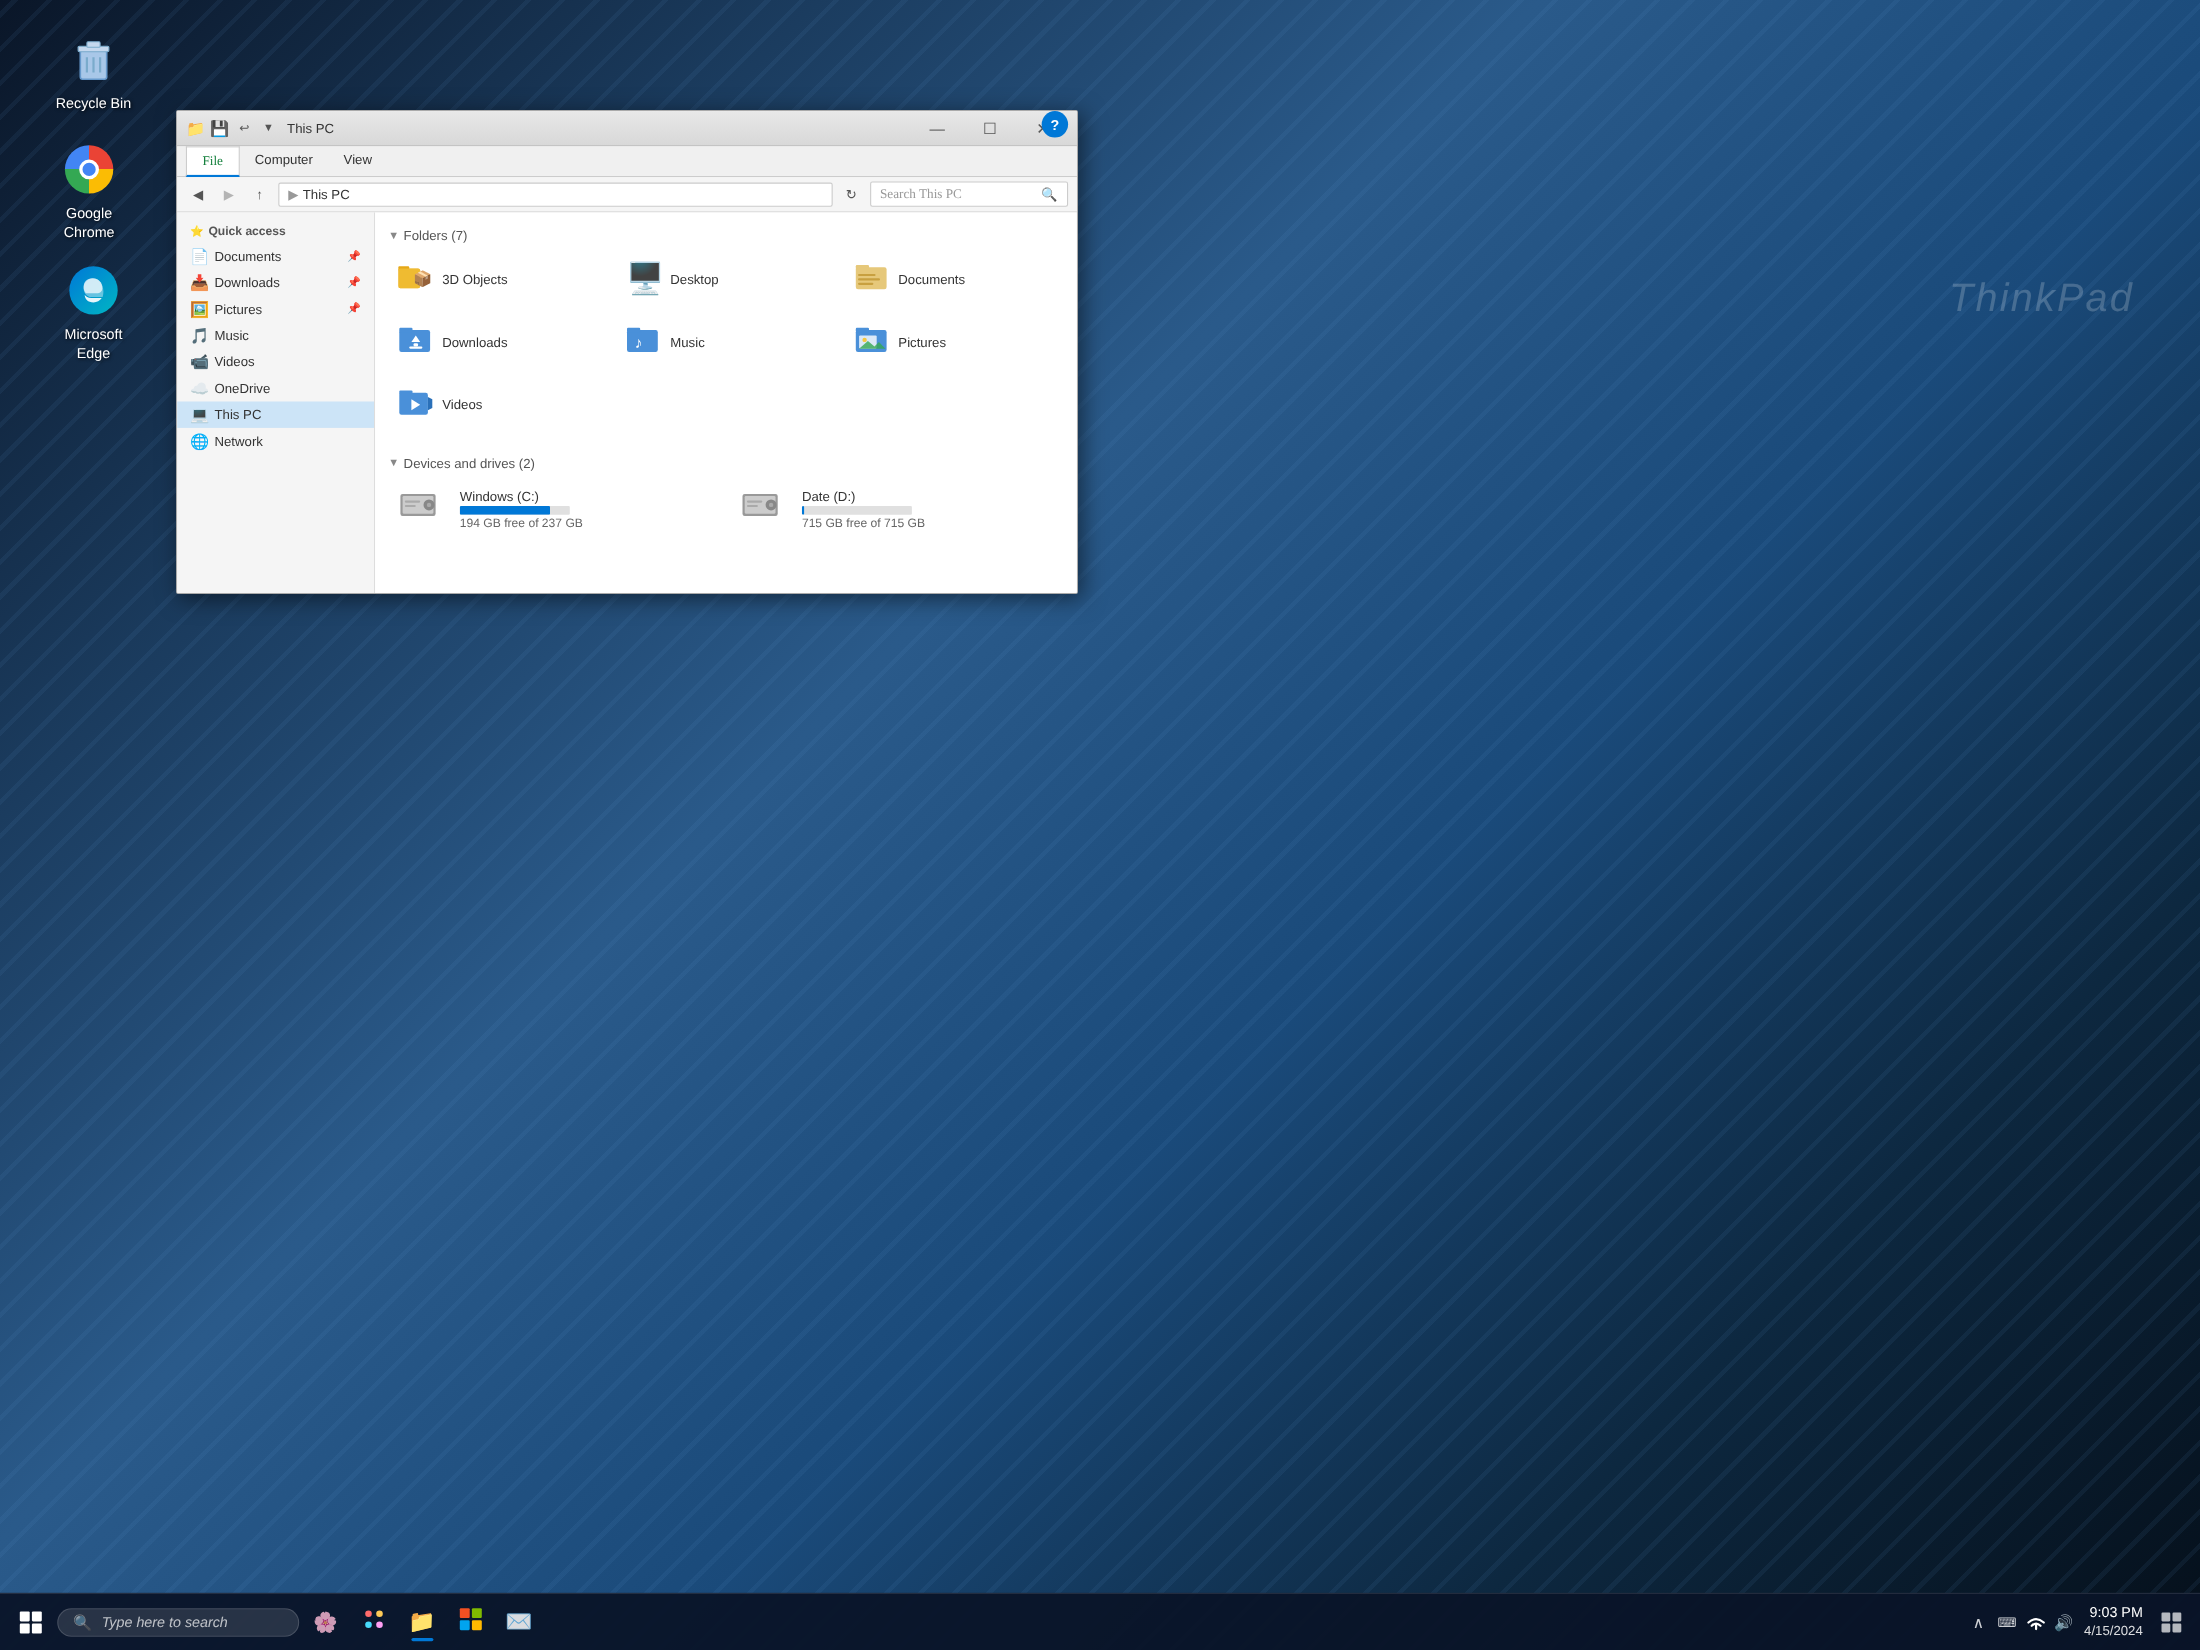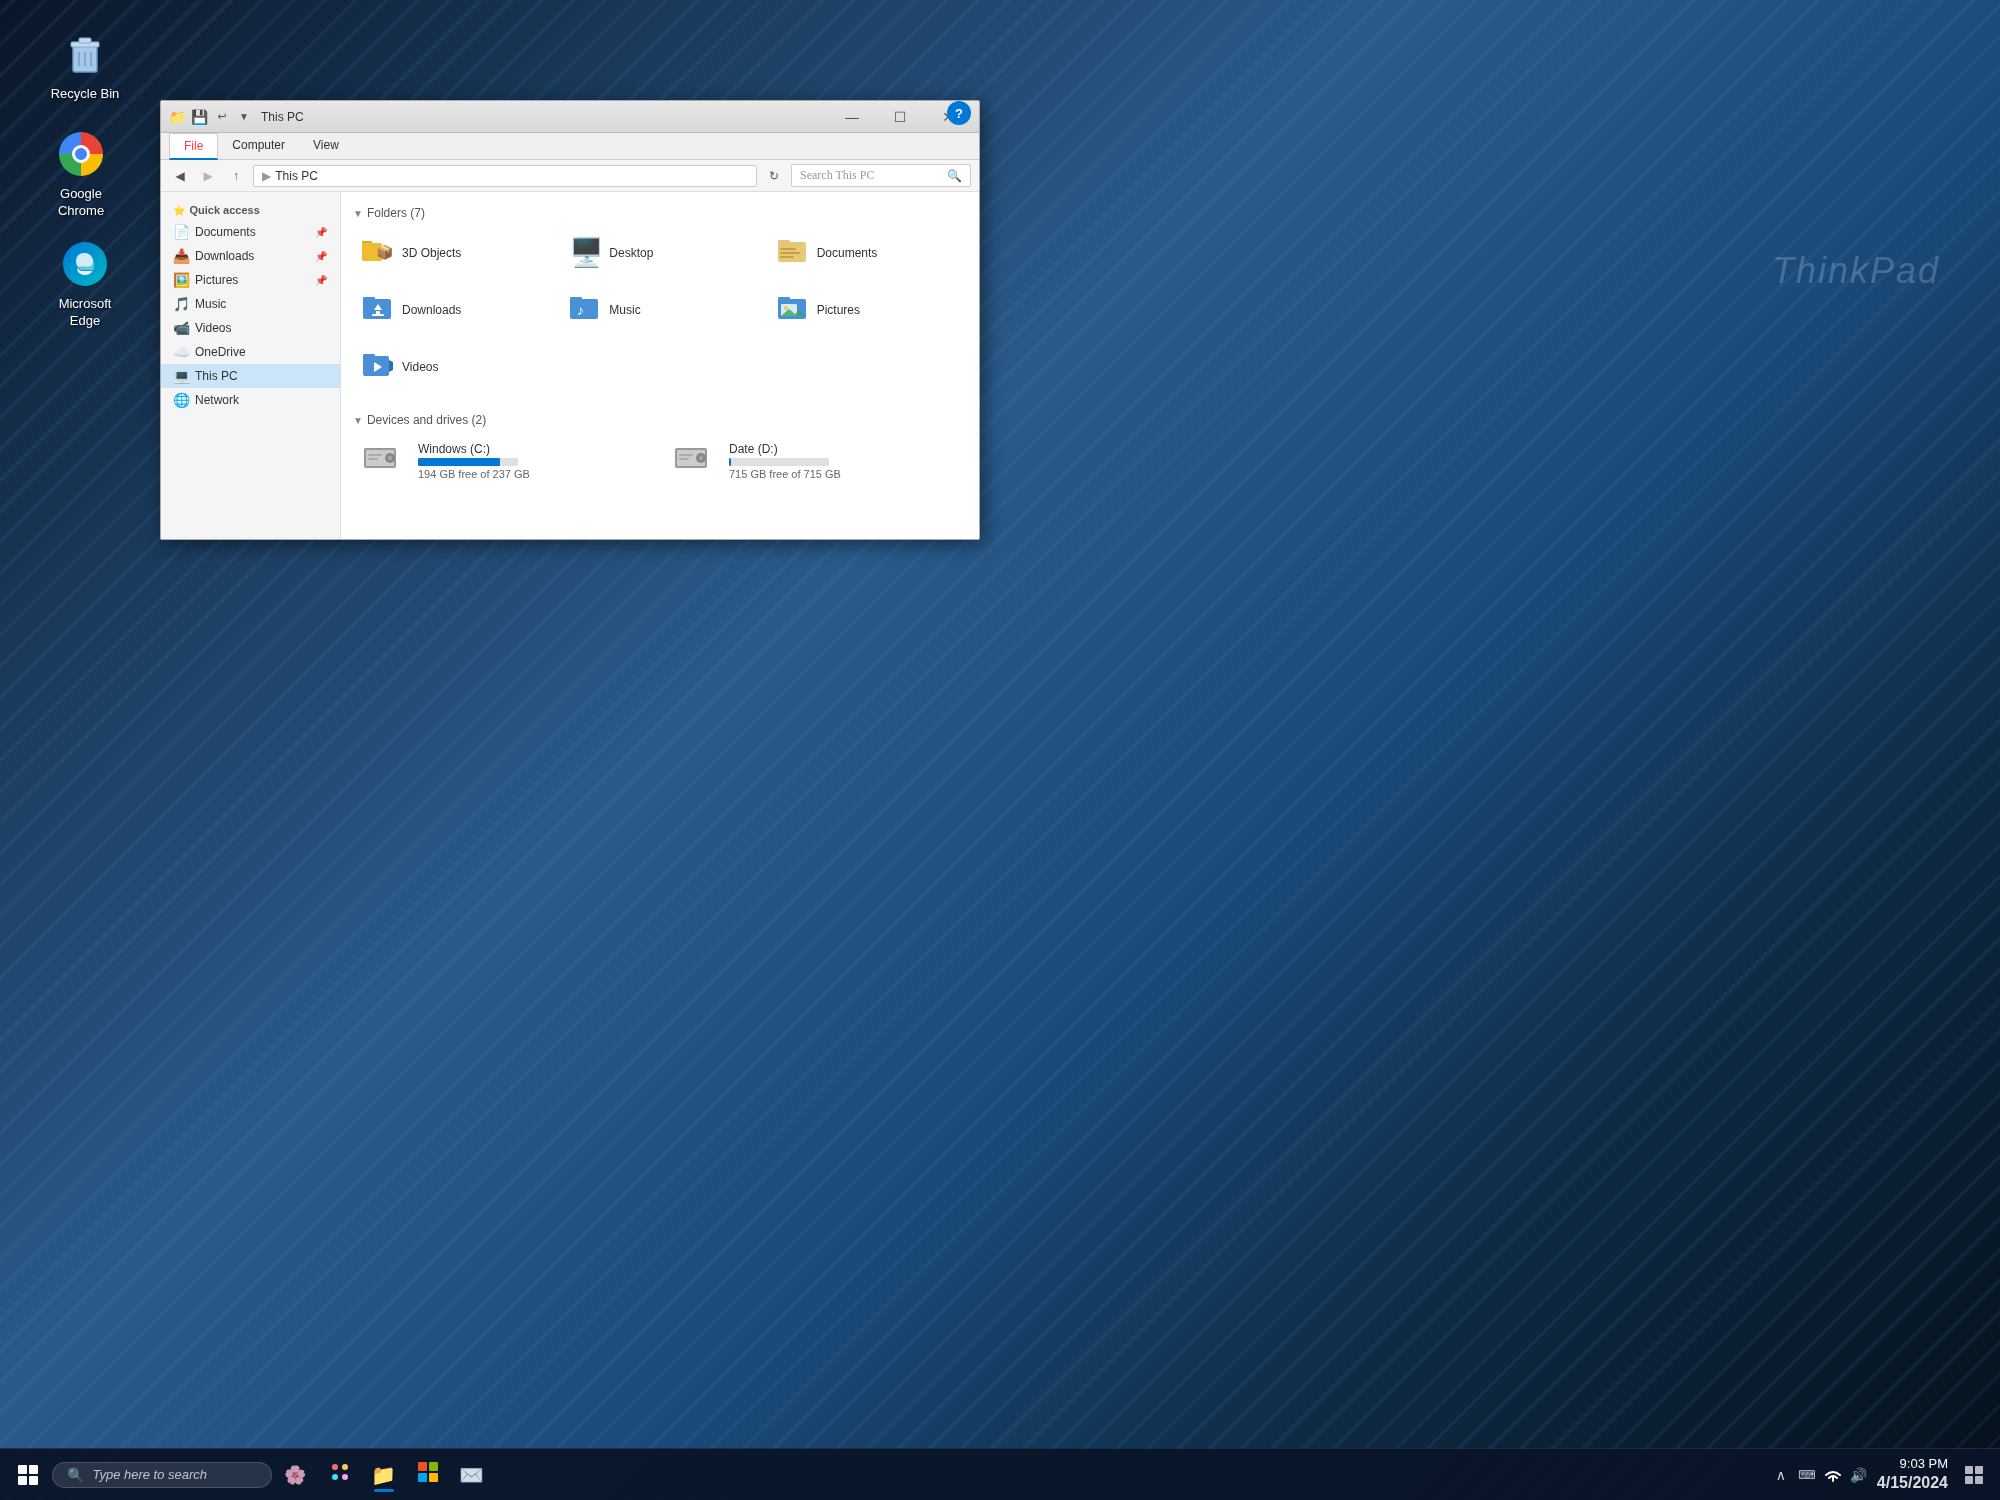--- a/index.html
+++ b/index.html
@@ -173,24 +173,25 @@
     .ribbon-tab {
       padding: 5px 14px;
       font-size: 12px;
       color: #333;
       cursor: pointer;
       border-bottom: 2px solid transparent;
     }
 
     .ribbon-tab.active {
       background: #fff;
-      color: #ef4444;
+      color: #15803d;
       border: 1px solid #ccc;
       border-bottom: 2px solid #0078d7;
       margin-bottom: -1px;
+      font-family: Liberation Serif, serif;
     }
 
     
     .address-bar {
       display: flex;
       align-items: center;
       padding: 4px 8px;
       gap: 6px;
       background: #f5f5f5;
       border-bottom: 1px solid #ddd;
@@ -509,24 +510,23 @@
       cursor: pointer;
     }
 
     .tray-time {
       font-size: 13px;
       color: white;
       line-height: 1.3;
     }
 
     .tray-date {
-      font-size: 16px;
+      font-size: 12px;
       color: rgba(255,255,255,0.85);
       line-height: 1.3;
-      font-weight: bold;
     }
 
     .tray-notification {
       width: 36px;
       height: 36px;
       display: flex;
       align-items: center;
       justify-content: center;
       cursor: pointer;
     }

